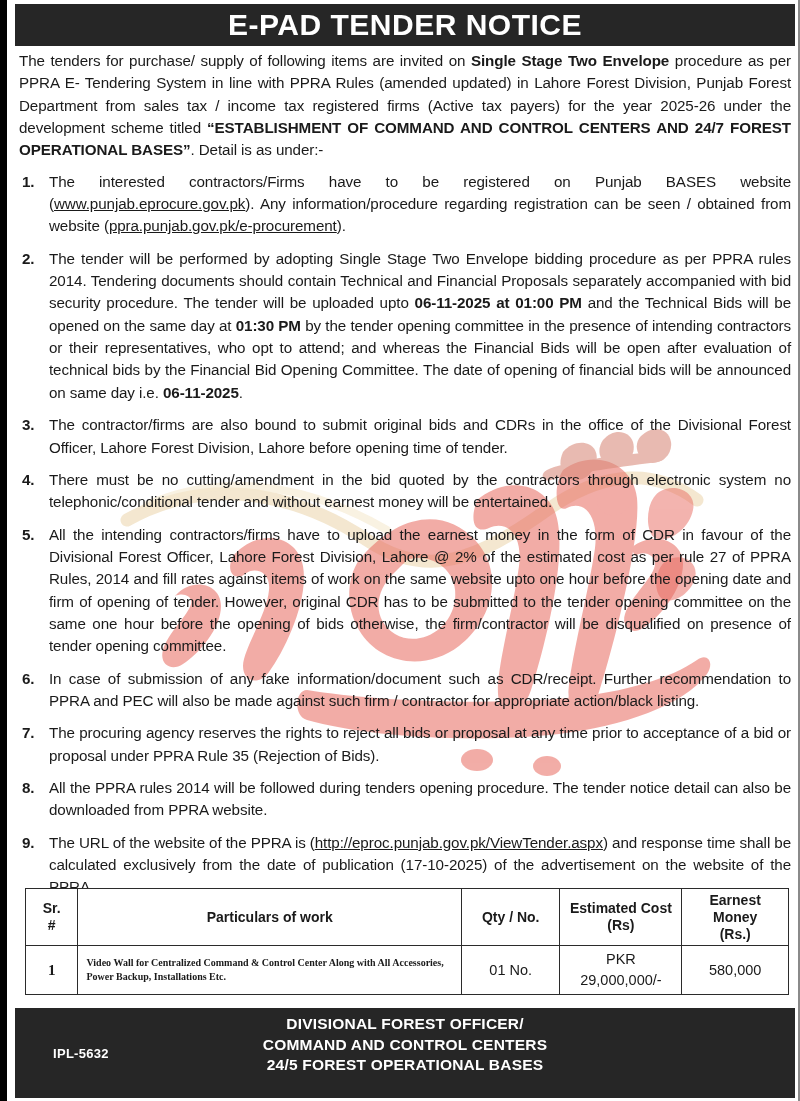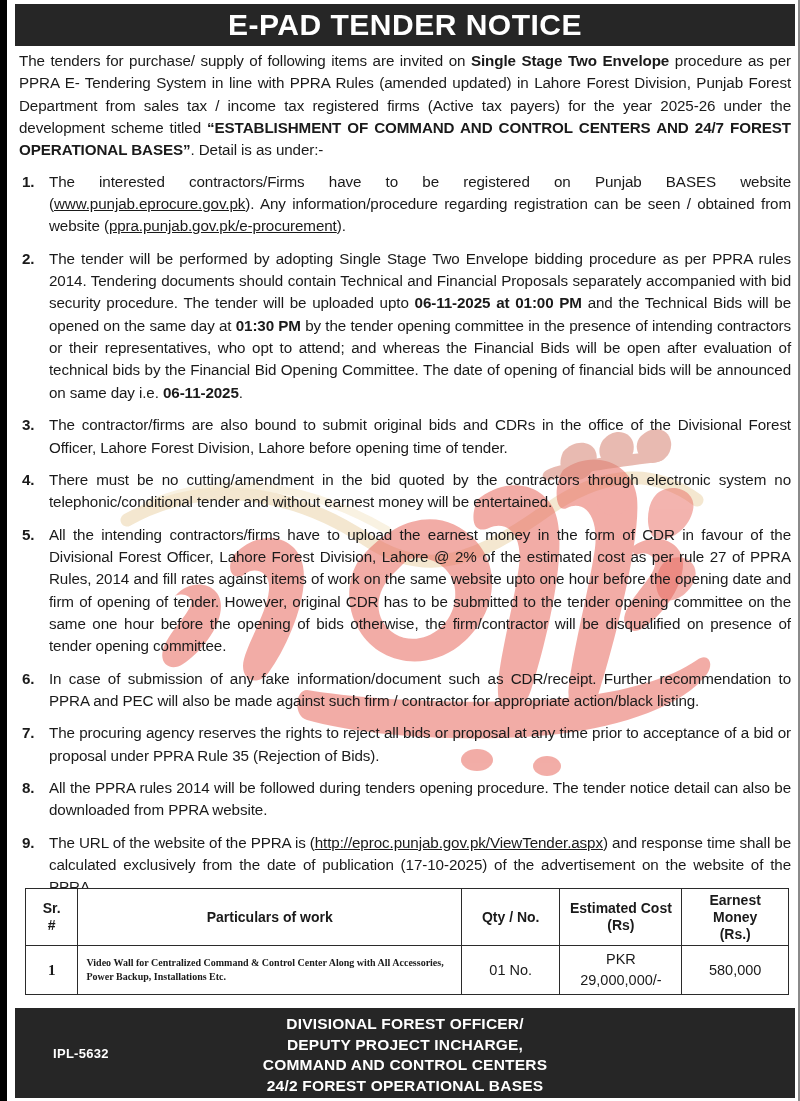--- a/index.html
+++ b/index.html
@@ -303,19 +303,18 @@
         </td>
         <td class="cell-earn">580,000</td>
       </tr>
     </tbody>
   </table>
 
   <div class="footer-bar">
     <div class="footer-ipl">IPL-5632</div>
     <div class="footer-address" id="footer-address">
         <div>DIVISIONAL FOREST OFFICER/</div>
-        <div>DEPUTY PROJECT INCHARGE,</div>
         <div>COMMAND AND CONTROL CENTERS</div>
-        <div>24/2 FOREST OPERATIONAL BASES</div>
+        <div>24/5 FOREST OPERATIONAL BASES</div>
       </div>
   </div>
 
 </div>
 
 </body></html>

